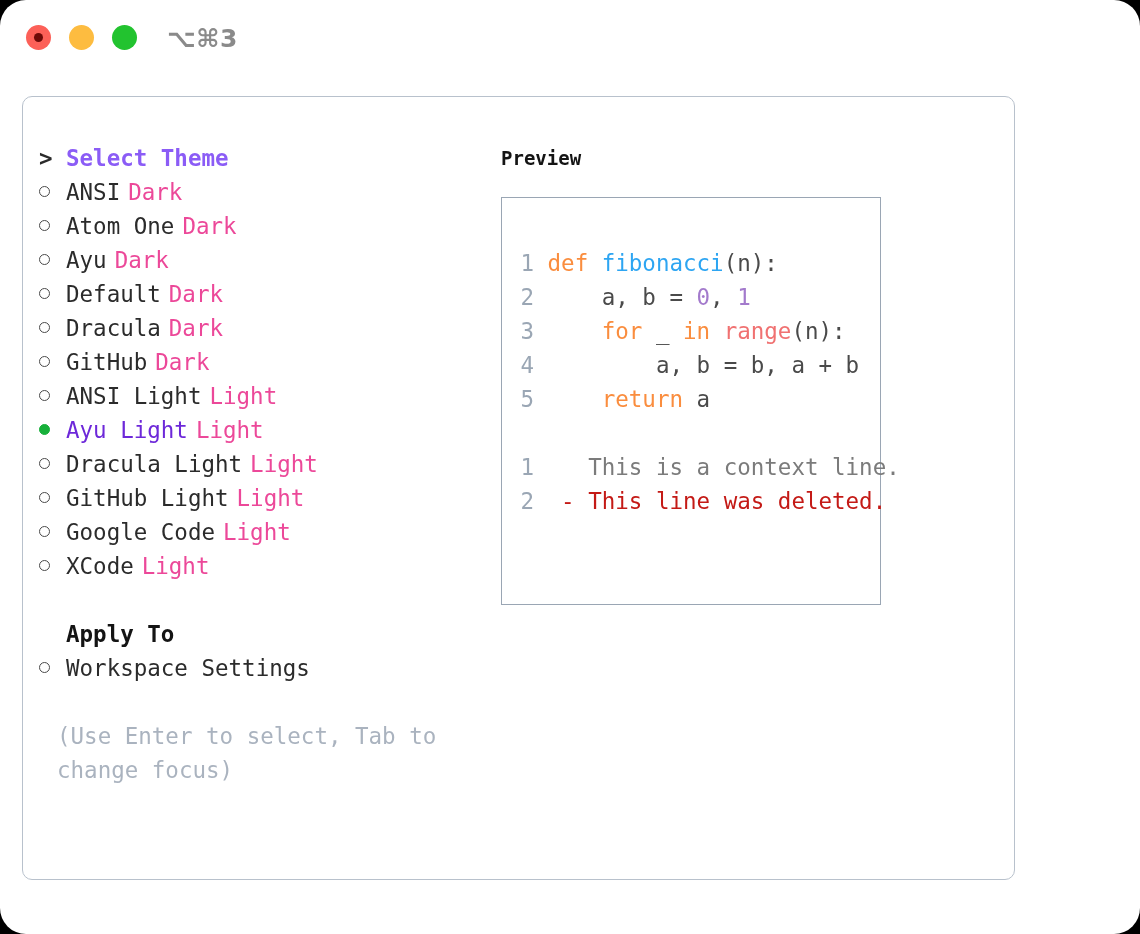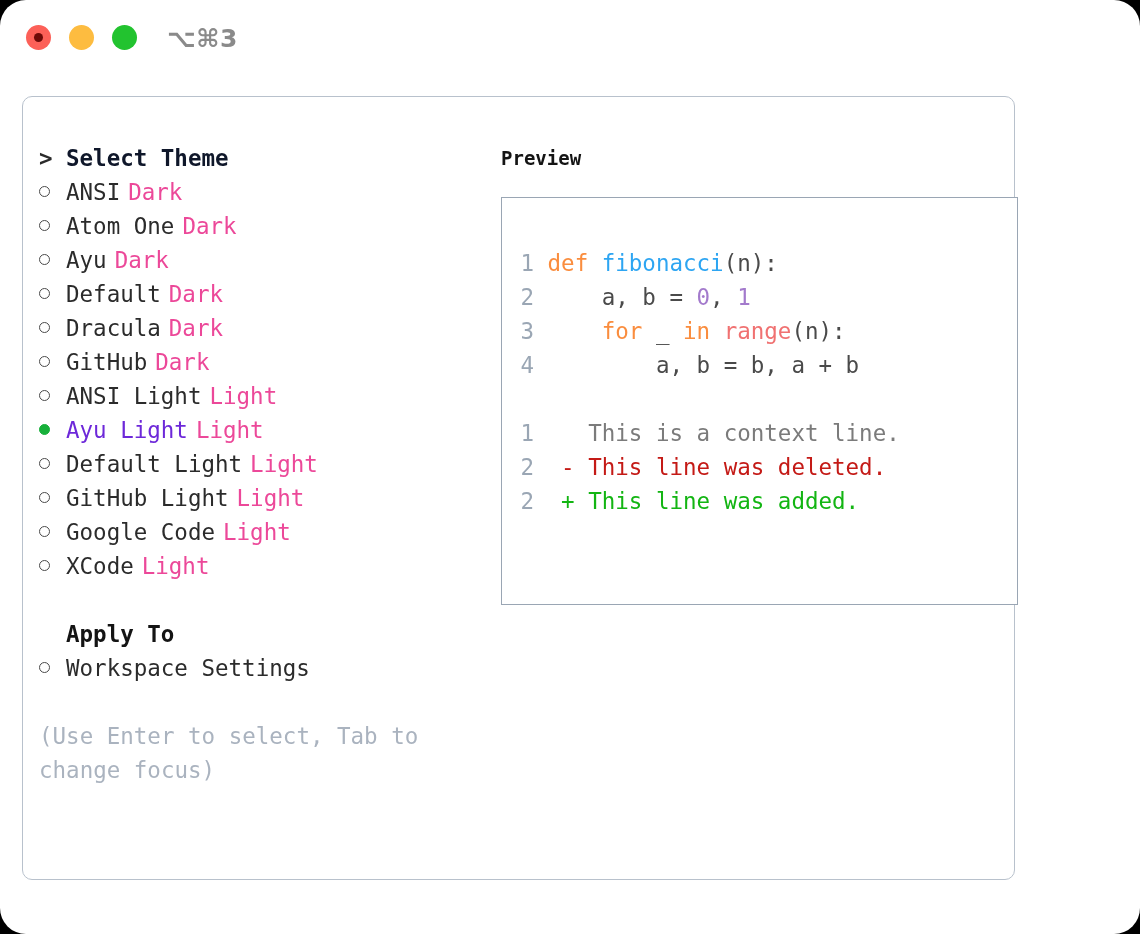--- a/index.html
+++ b/index.html
@@ -113,21 +113,21 @@
     width: 11px; height: 11px;
     border-radius: 50%;
     border: 1.6px solid #4a4a4a;
     box-sizing: border-box;
   }
   .marker-dot.filled::before {
     background: #17b03a;
     border-color: #17b03a;
   }
   .row.header-row .marker { font-weight: bold; }
-  .row.header-row .label  { font-weight: bold; color: #0f172a; }
+  .row.header-row .label  { font-weight: bold; color: #8b5cf6; }
 
   .label { color: #2b2b2b; }
   .label.selected { color: #6d28d9; }
   .variant {
     color: #ec4899;
     margin-left: 8px;
   }
   .spacer-row { height: 34px; }
 
   .apply-title {
@@ -140,37 +140,38 @@
     white-space: pre;
   }
 
   .hint {
     margin-top: 34px;
     font-size: 22.5px;
     line-height: 34px;
     color: #aab3bf;
     width: 400px;
     white-space: pre-wrap;
+    margin-left: 18px;
   }
 
   
   .right-col {
     position: absolute;
     left: 478px; top: 44px;
     width: 500px;
   }
   .preview-title {
     font-size: 19px;
     line-height: 34px;
     font-weight: bold;
     color: #141414;
   }
   .preview-box {
     margin-top: 22px;
-    width: 517px;
+    width: 380px;
     height: 408px;
     border: 1.5px solid #9aa6b4;
     box-sizing: border-box;
     background: #ffffff;
     padding: 48px 0 0 18px;
   }
   .code-line {
     font-size: 22.5px;
     line-height: 34px;
     height: 34px;
@@ -221,21 +222,21 @@
 
       <div id="theme-list">
           <div class="row"><span class="marker-dot"></span><span class="label">ANSI</span><span class="variant">Dark</span></div>
           <div class="row"><span class="marker-dot"></span><span class="label">Atom One</span><span class="variant">Dark</span></div>
           <div class="row"><span class="marker-dot"></span><span class="label">Ayu</span><span class="variant">Dark</span></div>
           <div class="row"><span class="marker-dot"></span><span class="label">Default</span><span class="variant">Dark</span></div>
           <div class="row"><span class="marker-dot"></span><span class="label">Dracula</span><span class="variant">Dark</span></div>
           <div class="row"><span class="marker-dot"></span><span class="label">GitHub</span><span class="variant">Dark</span></div>
           <div class="row"><span class="marker-dot"></span><span class="label">ANSI Light</span><span class="variant">Light</span></div>
           <div class="row"><span class="marker-dot filled"></span><span class="label selected">Ayu Light</span><span class="variant">Light</span></div>
-          <div class="row"><span class="marker-dot"></span><span class="label">Default Light</span><span class="variant">Light</span></div>
+          <div class="row"><span class="marker-dot"></span><span class="label">Dracula Light</span><span class="variant">Light</span></div>
           <div class="row"><span class="marker-dot"></span><span class="label">GitHub Light</span><span class="variant">Light</span></div>
           <div class="row"><span class="marker-dot"></span><span class="label">Google Code</span><span class="variant">Light</span></div>
           <div class="row"><span class="marker-dot"></span><span class="label">XCode</span><span class="variant">Light</span></div>
         </div>
 
       <div class="spacer-row"></div>
 
       <div class="apply-title">Apply To</div>
 
       <div id="apply-list">
@@ -247,24 +248,24 @@
 
     <div class="right-col">
       <div class="preview-title">Preview</div>
 
       <div class="preview-box">
         <div id="code-block">
             <div class="code-line"><span class="lineno">1</span> <span class="tok-kw">def </span><span class="tok-fn">fibonacci</span><span class="tok-txt">(n):</span></div>
             <div class="code-line"><span class="lineno">2</span> <span class="tok-txt">    a, b = </span><span class="tok-num">0</span><span class="tok-txt">, </span><span class="tok-num">1</span></div>
             <div class="code-line"><span class="lineno">3</span> <span class="tok-txt">    </span><span class="tok-kw">for</span><span class="tok-txt"> _ </span><span class="tok-kw">in</span><span class="tok-txt"> </span><span class="tok-bfn">range</span><span class="tok-txt">(n):</span></div>
             <div class="code-line"><span class="lineno">4</span> <span class="tok-txt">        a, b = b, a + b</span></div>
+            <div class="code-line"><span class="lineno">5</span> <span class="tok-txt">    </span><span class="tok-kw">return</span><span class="tok-txt"> a</span></div>
           </div>
         <div class="gap-line"></div>
         <div id="diff-block">
             <div class="code-line"><span class="lineno">1</span><span class="tok-ctx">    This is a context line.</span></div>
             <div class="code-line"><span class="lineno">2</span><span class="tok-del">  - This line was deleted.</span></div>
-            <div class="code-line"><span class="lineno">2</span><span class="tok-add">  + This line was added.</span></div>
           </div>
       </div>
     </div>
 
   </div>
 </div>
 
 </body></html>

